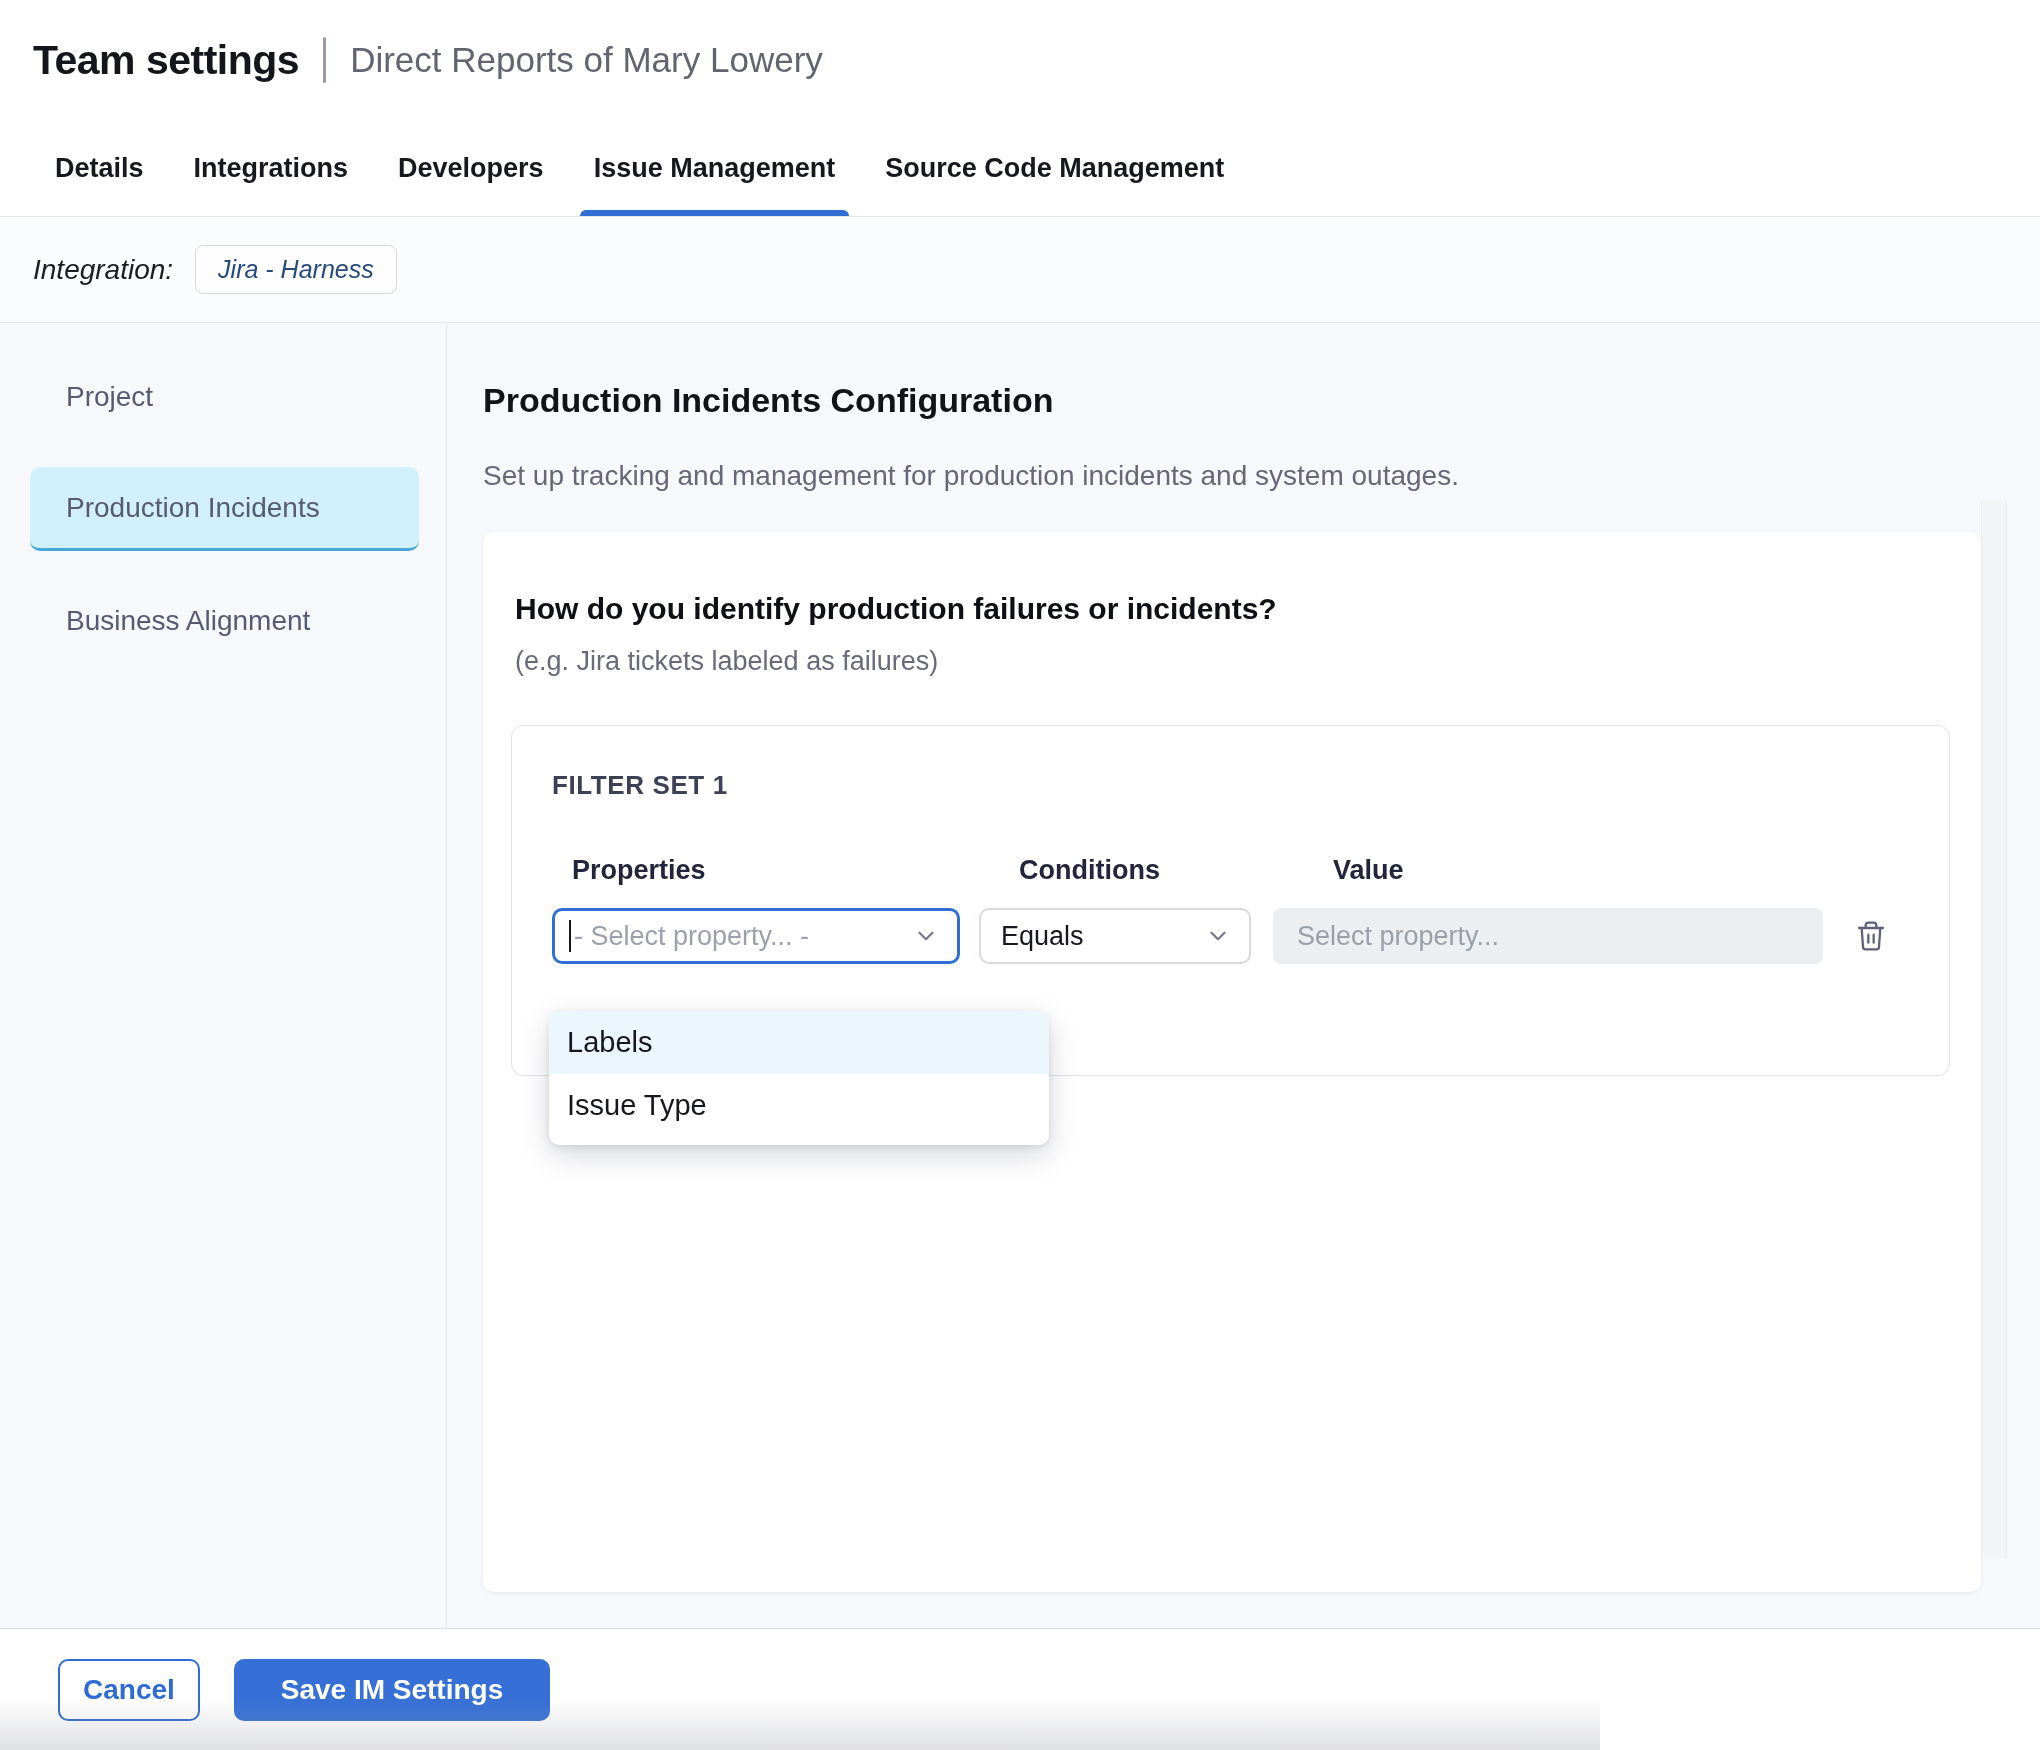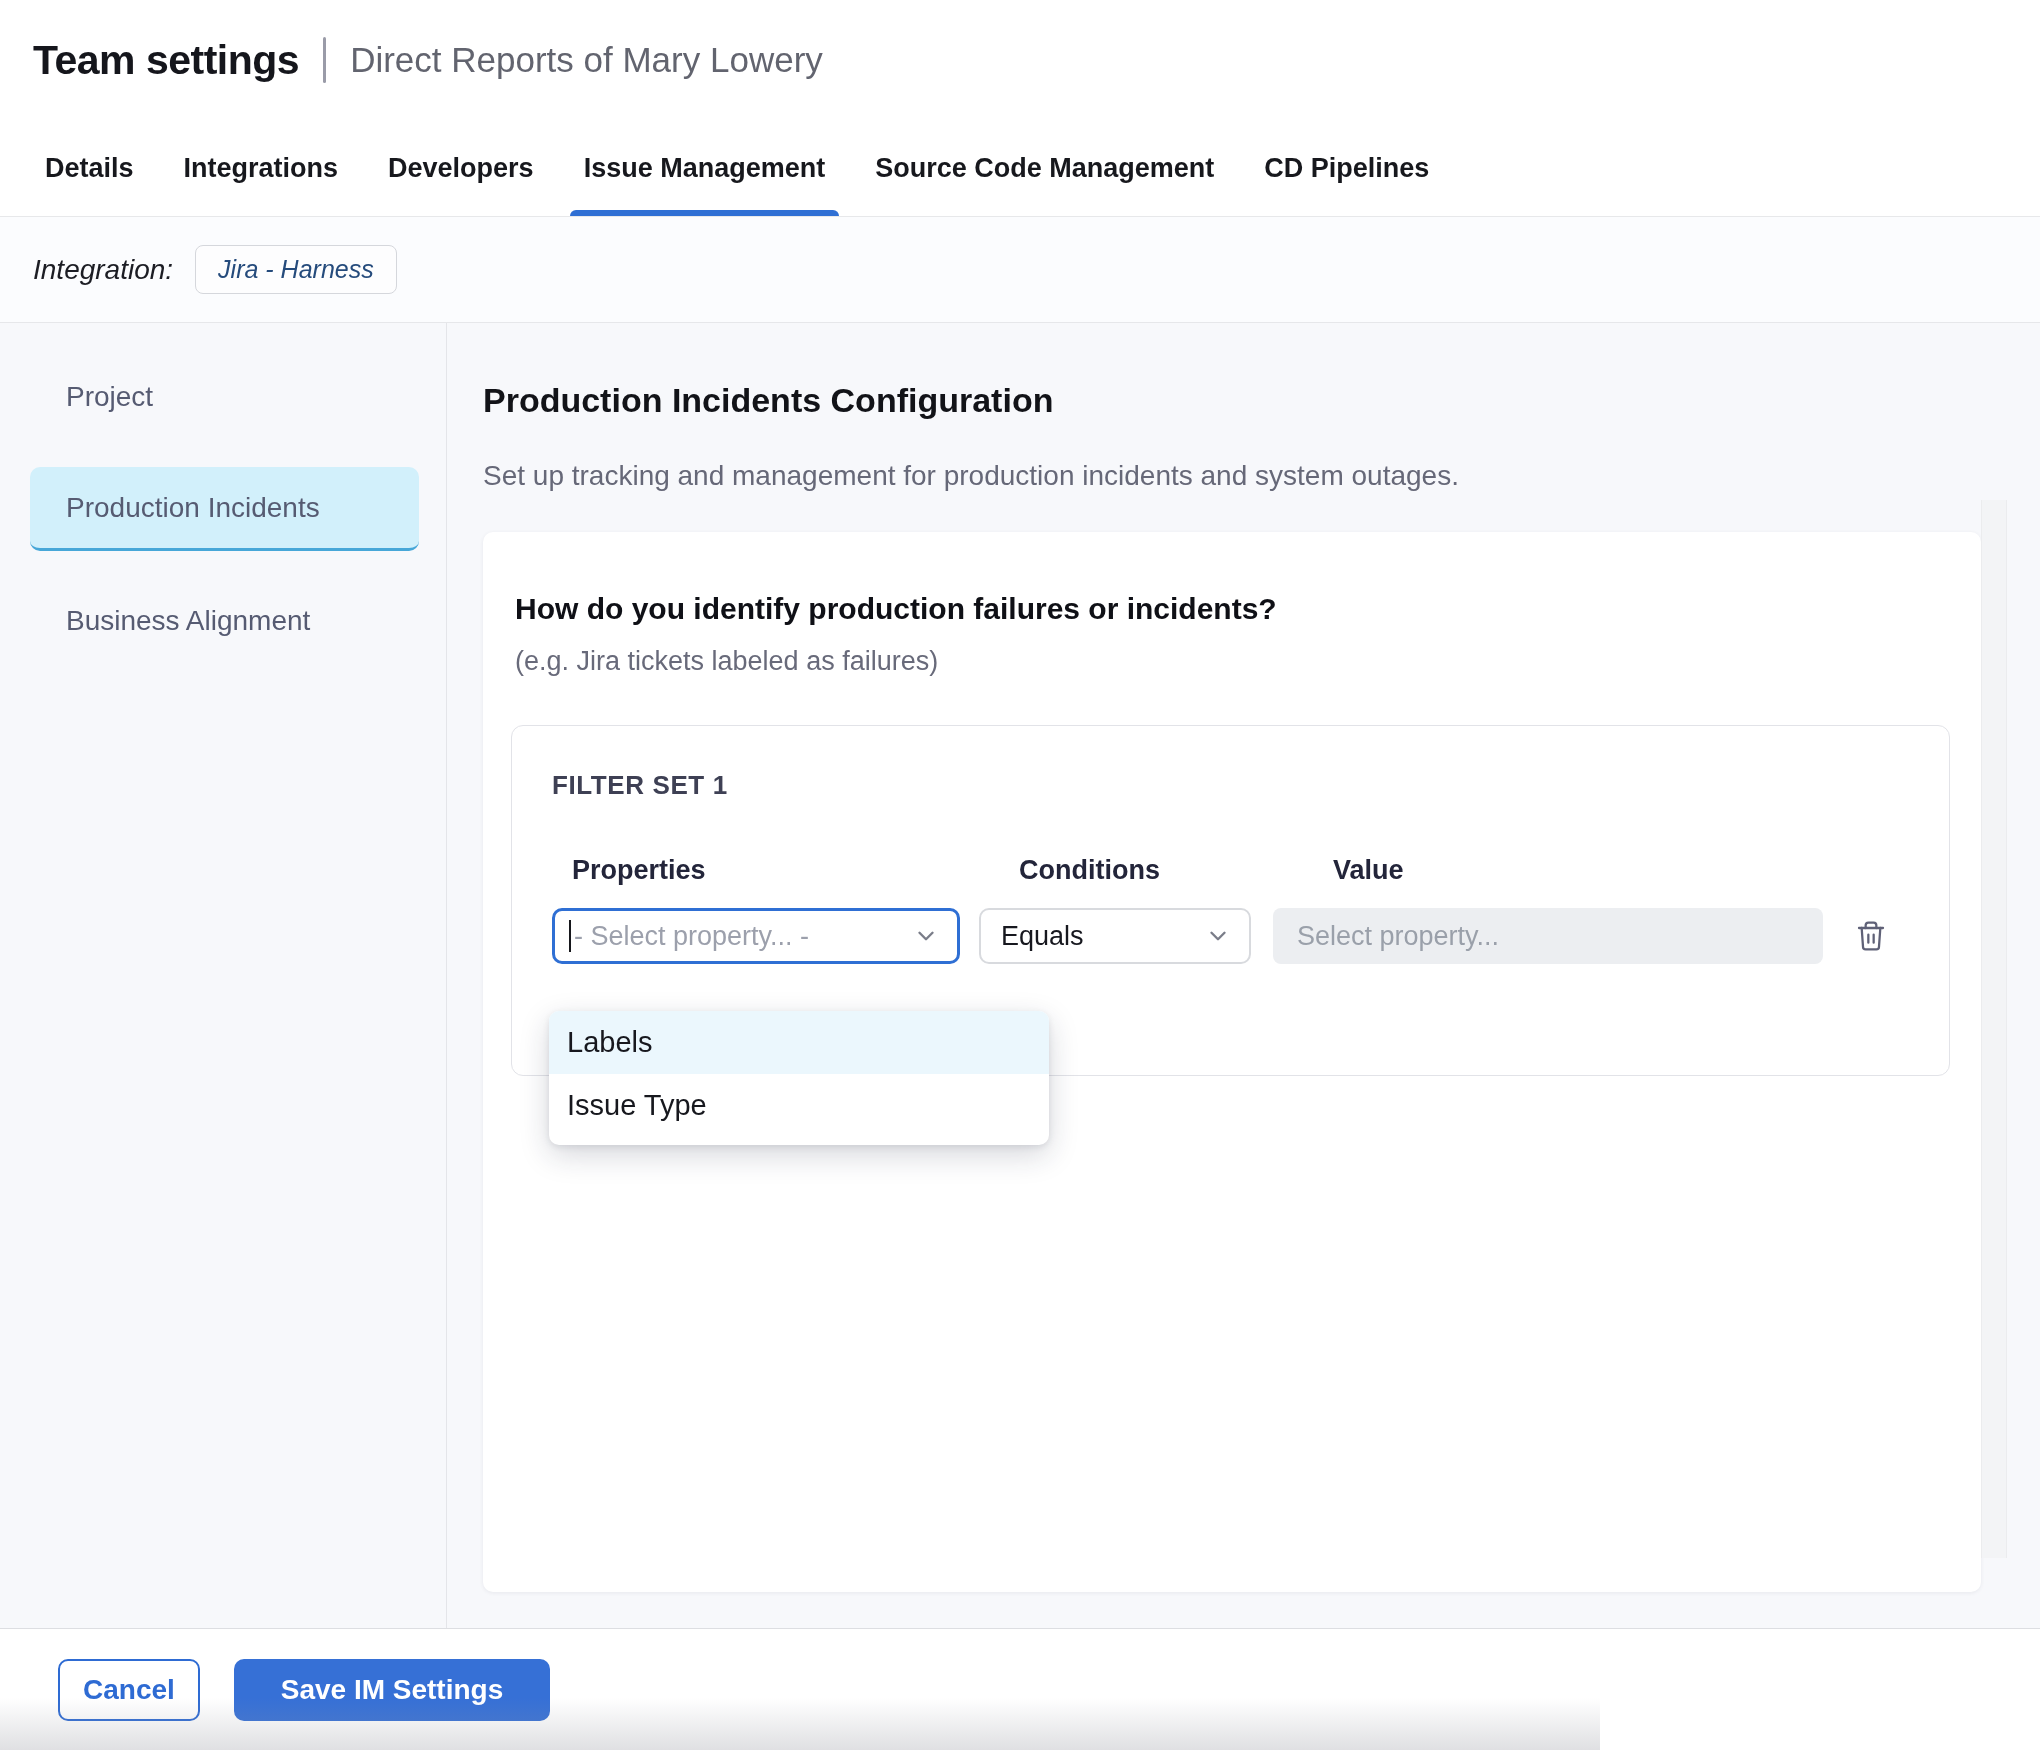--- a/index.html
+++ b/index.html
@@ -9,21 +9,21 @@
     background:#ffffff; font-family:"Liberation Sans", sans-serif; color:#17181d;
   }
 
   
   .header { height:120px; display:flex; align-items:center; padding-left:33px; gap:24px; background:#fff; }
   .page-title { font-size:41px; font-weight:700; color:#15161c; letter-spacing:-0.5px; }
   .header-sep { width:3px; height:46px; background:#9a9ba8; border-radius:2px; }
   .header-subtitle { font-size:35px; color:#62646f; }
 
   
-  .tabs { height:97px; display:flex; align-items:stretch; padding-left:31px; gap:22px; border-bottom:1px solid #e7e8ea; background:#fff; }
+  .tabs { height:97px; display:flex; align-items:stretch; padding-left:41px; gap:22px; border-bottom:1px solid #e7e8ea; background:#fff; }
   .tab { position:relative; display:flex; align-items:center; padding:0 14px; font-size:27px; font-weight:600; color:#17181d; cursor:pointer; white-space:nowrap; }
   .tab .tab-underline { display:none; }
   .tab.active .tab-underline { display:block; position:absolute; left:0; right:0; bottom:0; height:6px; background:#2f6fd4; border-radius:6px 6px 0 0; }
 
   
   .integration-row { height:106px; background:#fbfcfe; border-bottom:1px solid #e6e7ea; display:flex; align-items:center; padding-left:33px; gap:22px;font-style:italic; }
   .integration-label { font-size:28px; color:#1c1d24; }
   .integration-chip { font-size:25px; color:#254b7c; border:1px solid #d5d7dc; background:#fdfdfe; border-radius:8px; padding:9px 22px; cursor:pointer; }
 
   
@@ -104,23 +104,20 @@
   <div class="tab">
     <span>Developers</span>
   </div>
   <div class="tab active">
     <span>Issue Management</span>
     <span class="tab-underline"></span>
   </div>
   <div class="tab">
     <span>Source Code Management</span>
   </div>
-  <div class="tab">
-    <span>CD Pipelines</span>
-  </div>
 </div>
 
 <div class="integration-row">
   <span class="integration-label">Integration:</span>
   <span class="integration-chip">Jira - Harness</span>
 </div>
 
 <div class="content">
 
   <div class="sidebar">

